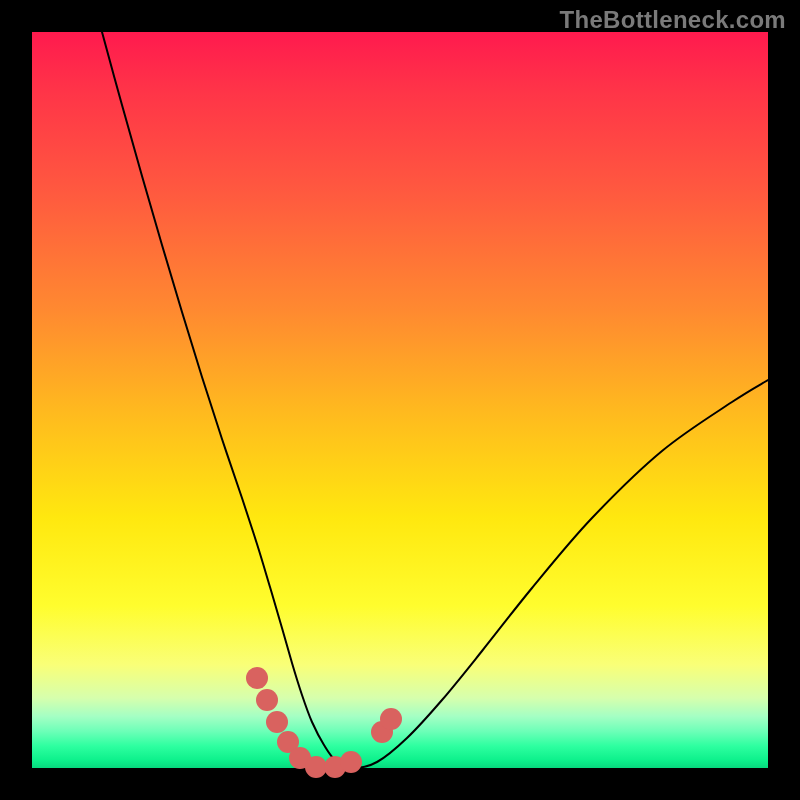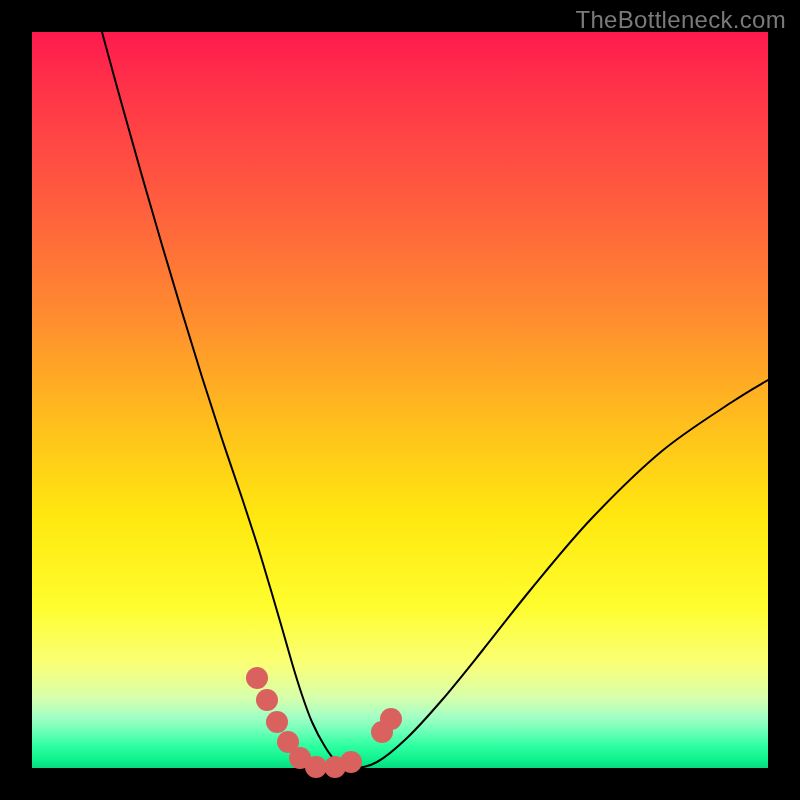--- a/index.html
+++ b/index.html
@@ -43,21 +43,21 @@
       #07d97e 100%
     );
   }
 
   .watermark {
     position: absolute;
     top: 6px;
     right: 14px;
     color: #7a7a7a;
     font-size: 24px;
-    font-weight: 400;
+    font-weight: 700;
     letter-spacing: 0.3px;
     user-select: none;
   }
 
   svg.curve {
     position: absolute;
     left: 0;
     top: 0;
     width: 100%;
     height: 100%;

